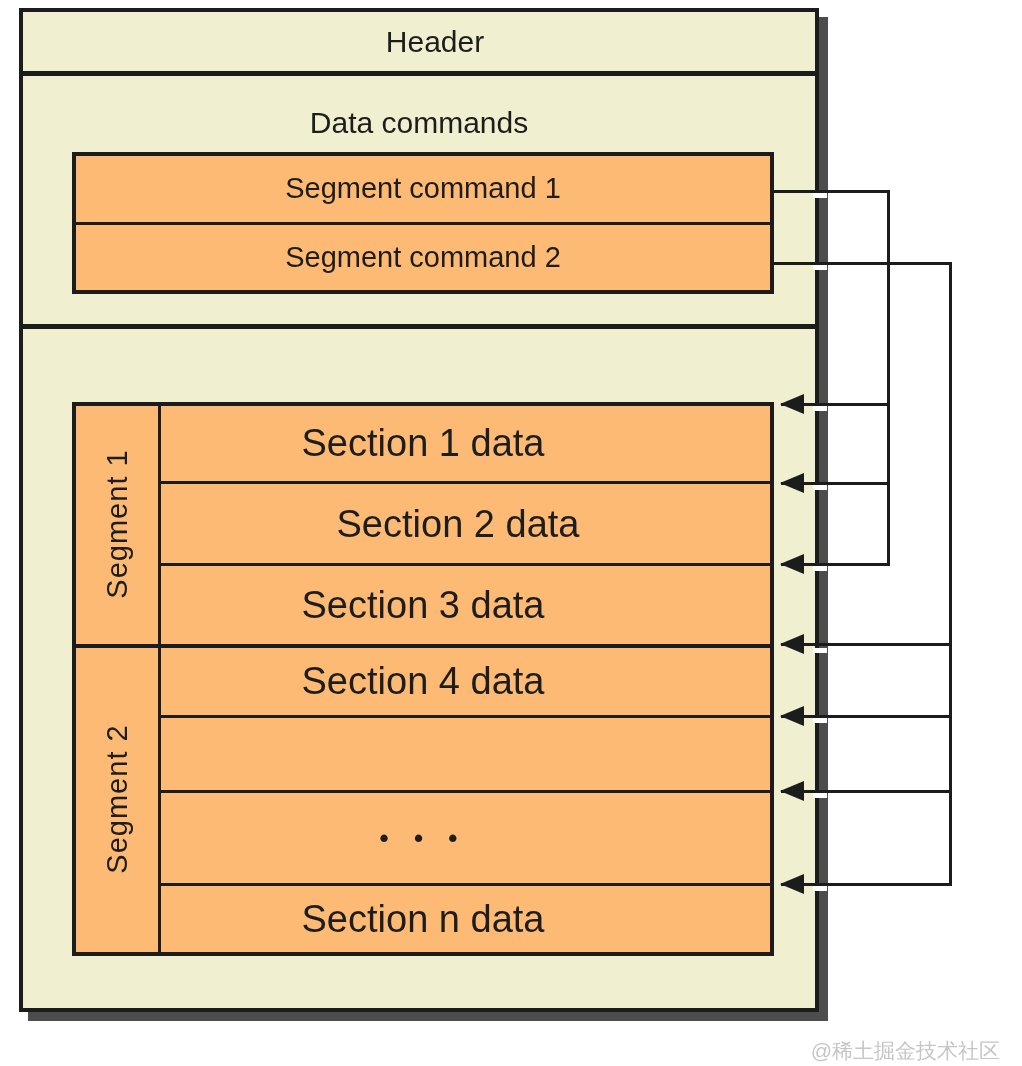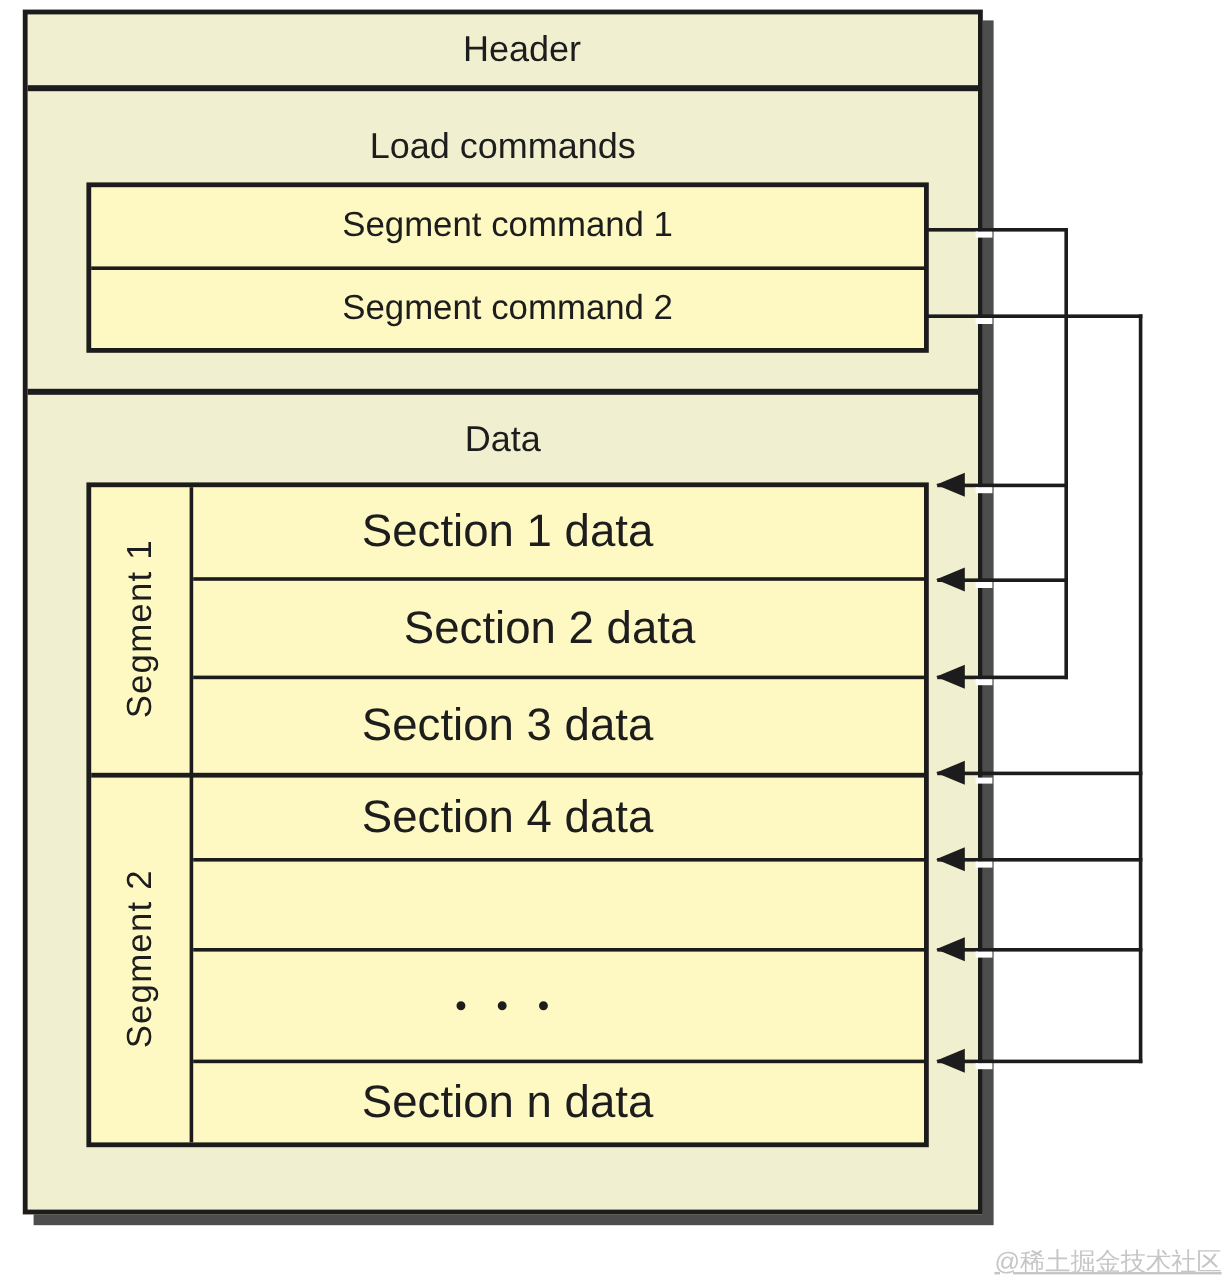--- a/index.html
+++ b/index.html
@@ -4,21 +4,21 @@
 <style>
   html,body{margin:0;padding:0;background:#ffffff;}
   .canvas{position:relative;width:1022px;height:1066px;background:#ffffff;overflow:hidden;
           font-family:"Liberation Sans","DejaVu Sans",sans-serif;color:#1d1d1d;}
   .abs{position:absolute;}
   .file-box{left:19px;top:8px;width:800px;height:1004px;box-sizing:border-box;
             background:#f0efd0;border:4px solid #1c1c1c;box-shadow:9px 9px 0 #4d4d4d;}
   .hline{background:#1c1c1c;height:5px;}
   .lbl{text-align:center;font-size:30px;line-height:36px;white-space:nowrap;}
   .lbl-sm{text-align:center;font-size:38px;line-height:34px;white-space:nowrap;}
-  .white-box{box-sizing:border-box;background:#fef9c3;border:4px solid #1c1c1c;}
+  .white-box{box-sizing:border-box;background:#fdba74;border:4px solid #1c1c1c;}
   .cmd-rows{display:flex;flex-direction:column;width:100%;height:100%;}
   .cmd-row{flex:1;display:flex;align-items:center;justify-content:center;
            font-size:29px;white-space:nowrap;}
   .cmd-row.first{border-bottom:3px solid #1c1c1c;}
   .vline{background:#1c1c1c;width:3px;}
   .thin{background:#1c1c1c;height:3px;}
   .conn{background:#1c1c1c;height:3px;}
   .trunk{background:#1c1c1c;width:3px;}
   .tri{width:0;height:0;border-top:10px solid transparent;border-bottom:10px solid transparent;
        border-right:24px solid #1c1c1c;}
@@ -31,32 +31,31 @@
 </head>
 <body>
 
 <div class="canvas">
 
   <div class="abs file-box"></div>
 
   <div class="abs lbl" style="left:19px;top:24px;width:800px;margin-left:16px;">Header</div>
   <div class="abs hline" style="left:23px;top:71px;width:792px;"></div>
 
-  <div class="abs lbl" style="left:19px;top:105px;width:800px;">Load commands</div>
+  <div class="abs lbl" style="left:19px;top:105px;width:800px;">Data commands</div>
 
   <div class="abs white-box" style="left:72px;top:152px;width:702px;height:142px;">
     <div class="cmd-rows">
       <div class="cmd-row first">Segment command 1</div>
       <div class="cmd-row">Segment command 2</div>
     </div>
   </div>
 
   <div class="abs hline" style="left:23px;top:324px;width:792px;"></div>
 
-  <div class="abs lbl" style="left:19px;top:349px;width:800px;">Data</div>
 
   <div class="abs white-box" style="left:72px;top:402px;width:702px;height:554px;"></div>
 
   <div class="abs vline" style="left:158px;top:406px;height:546px;"></div>
 
   <div class="abs" style="left:76px;top:644px;width:694px;height:4px;background:#1c1c1c;"></div>
 
   <div class="abs thin" style="left:161px;top:481px;width:609px;"></div>
   <div class="abs thin" style="left:161px;top:563px;width:609px;"></div>
   <div class="abs thin" style="left:161px;top:715px;width:609px;"></div>
@@ -99,15 +98,15 @@
   <div class="abs gap" style="left:813px;top:193px;"></div>
   <div class="abs gap" style="left:813px;top:265px;"></div>
   <div class="abs gap" style="left:813px;top:406px;"></div>
   <div class="abs gap" style="left:813px;top:485px;"></div>
   <div class="abs gap" style="left:813px;top:566px;"></div>
   <div class="abs gap" style="left:813px;top:648px;"></div>
   <div class="abs gap" style="left:813px;top:718px;"></div>
   <div class="abs gap" style="left:813px;top:793px;"></div>
   <div class="abs gap" style="left:813px;top:886px;"></div>
 
-  <div class="abs watermark" style="right:4px;top:1037px;text-decoration:underline;">@稀土掘金技术社区</div>
+  <div class="abs watermark" style="right:22px;top:1037px;">@稀土掘金技术社区</div>
 
 </div>
 
 </body></html>

